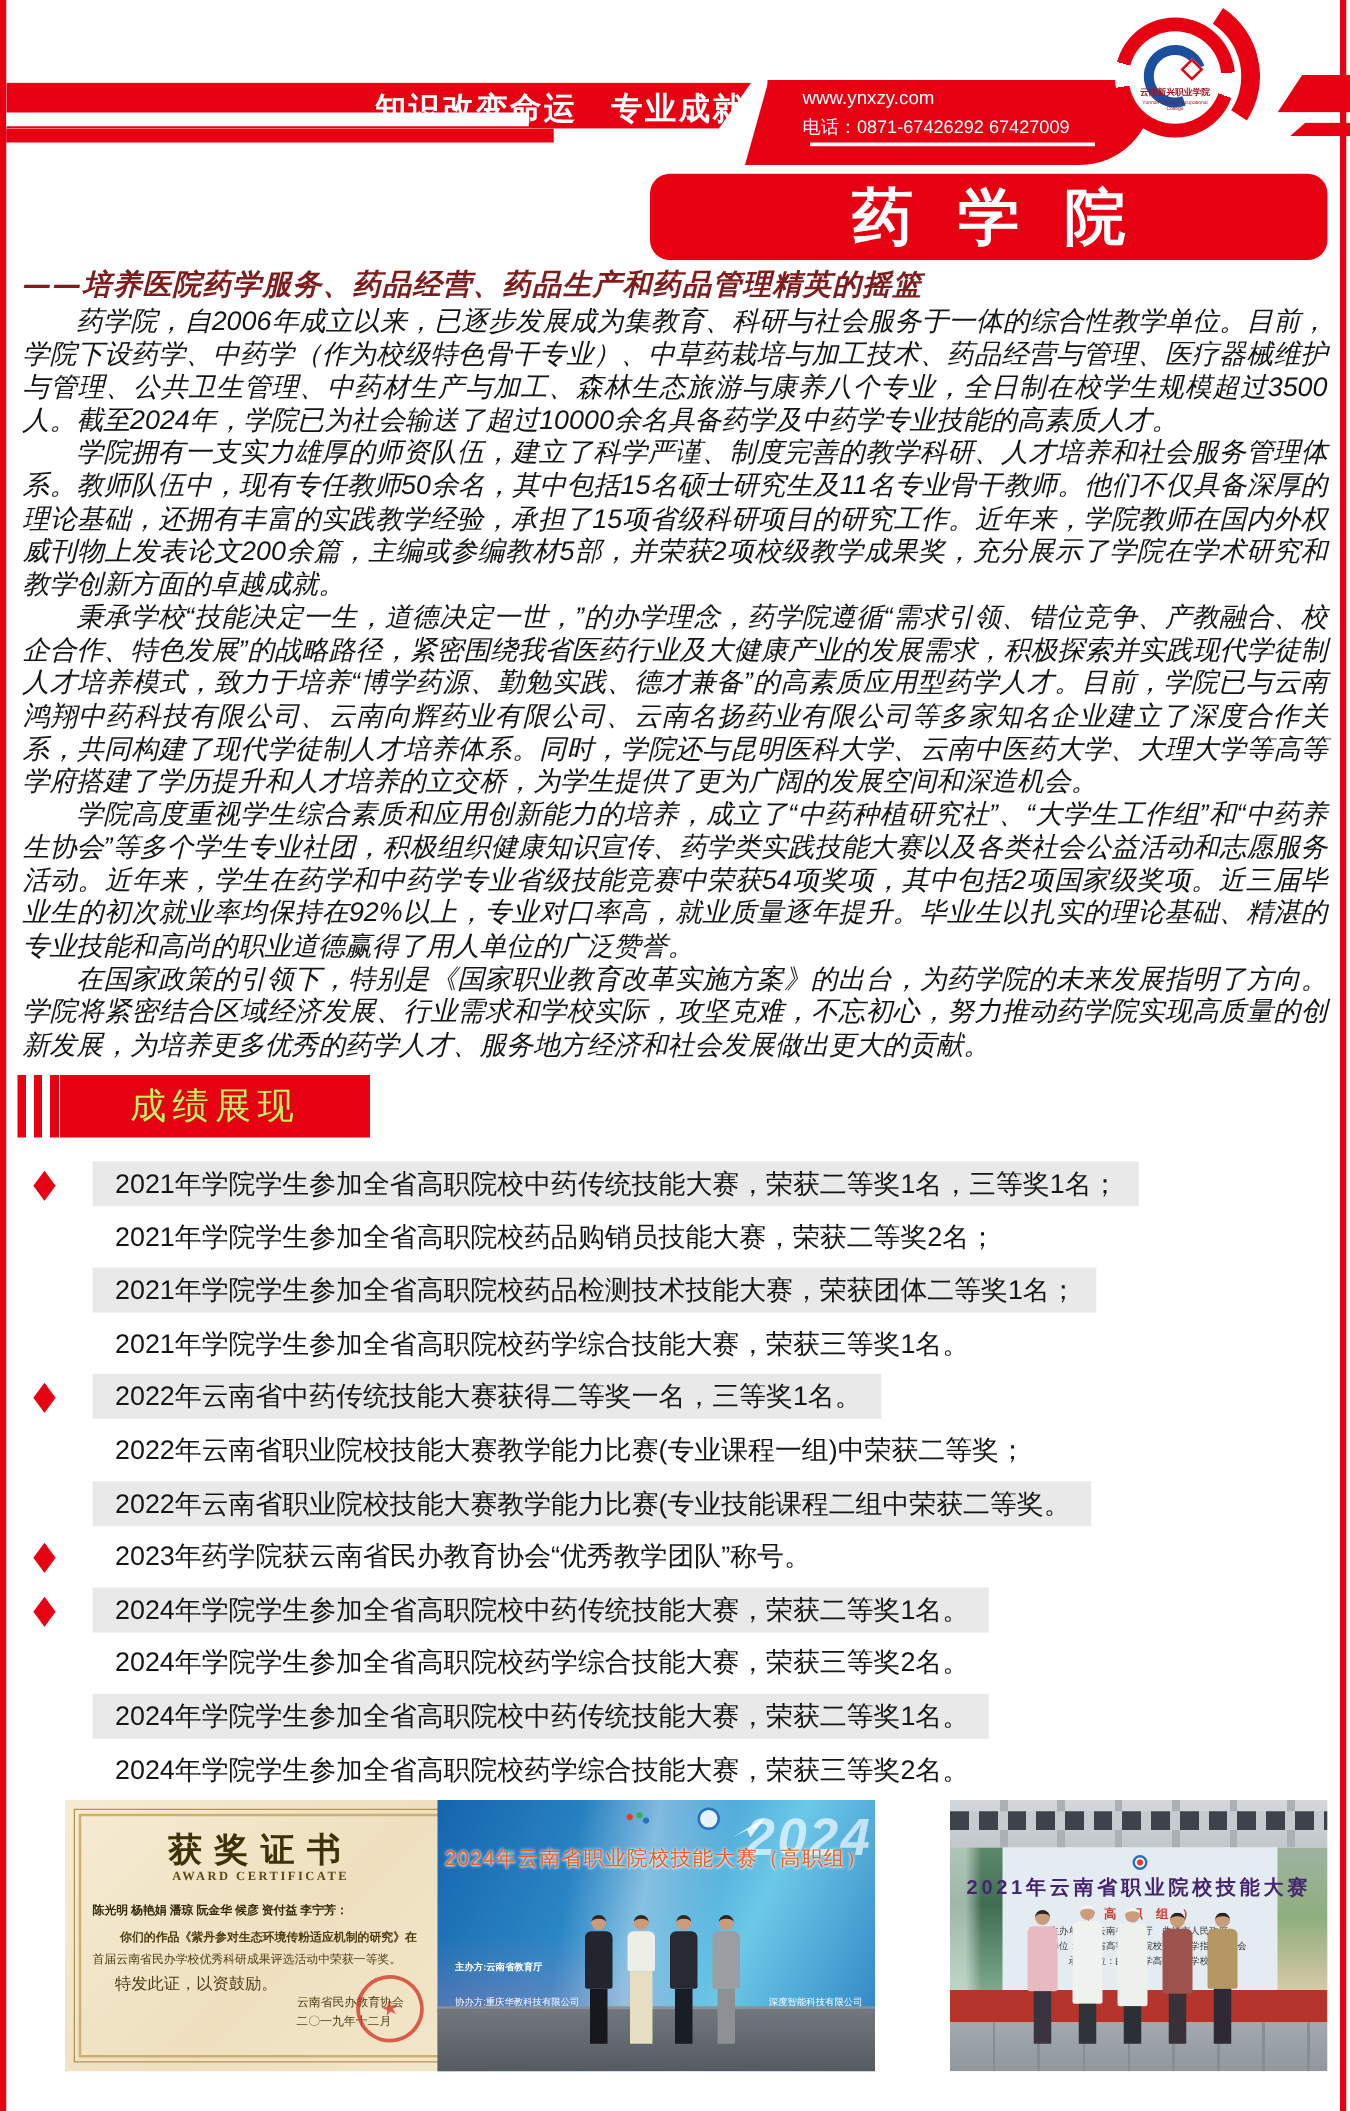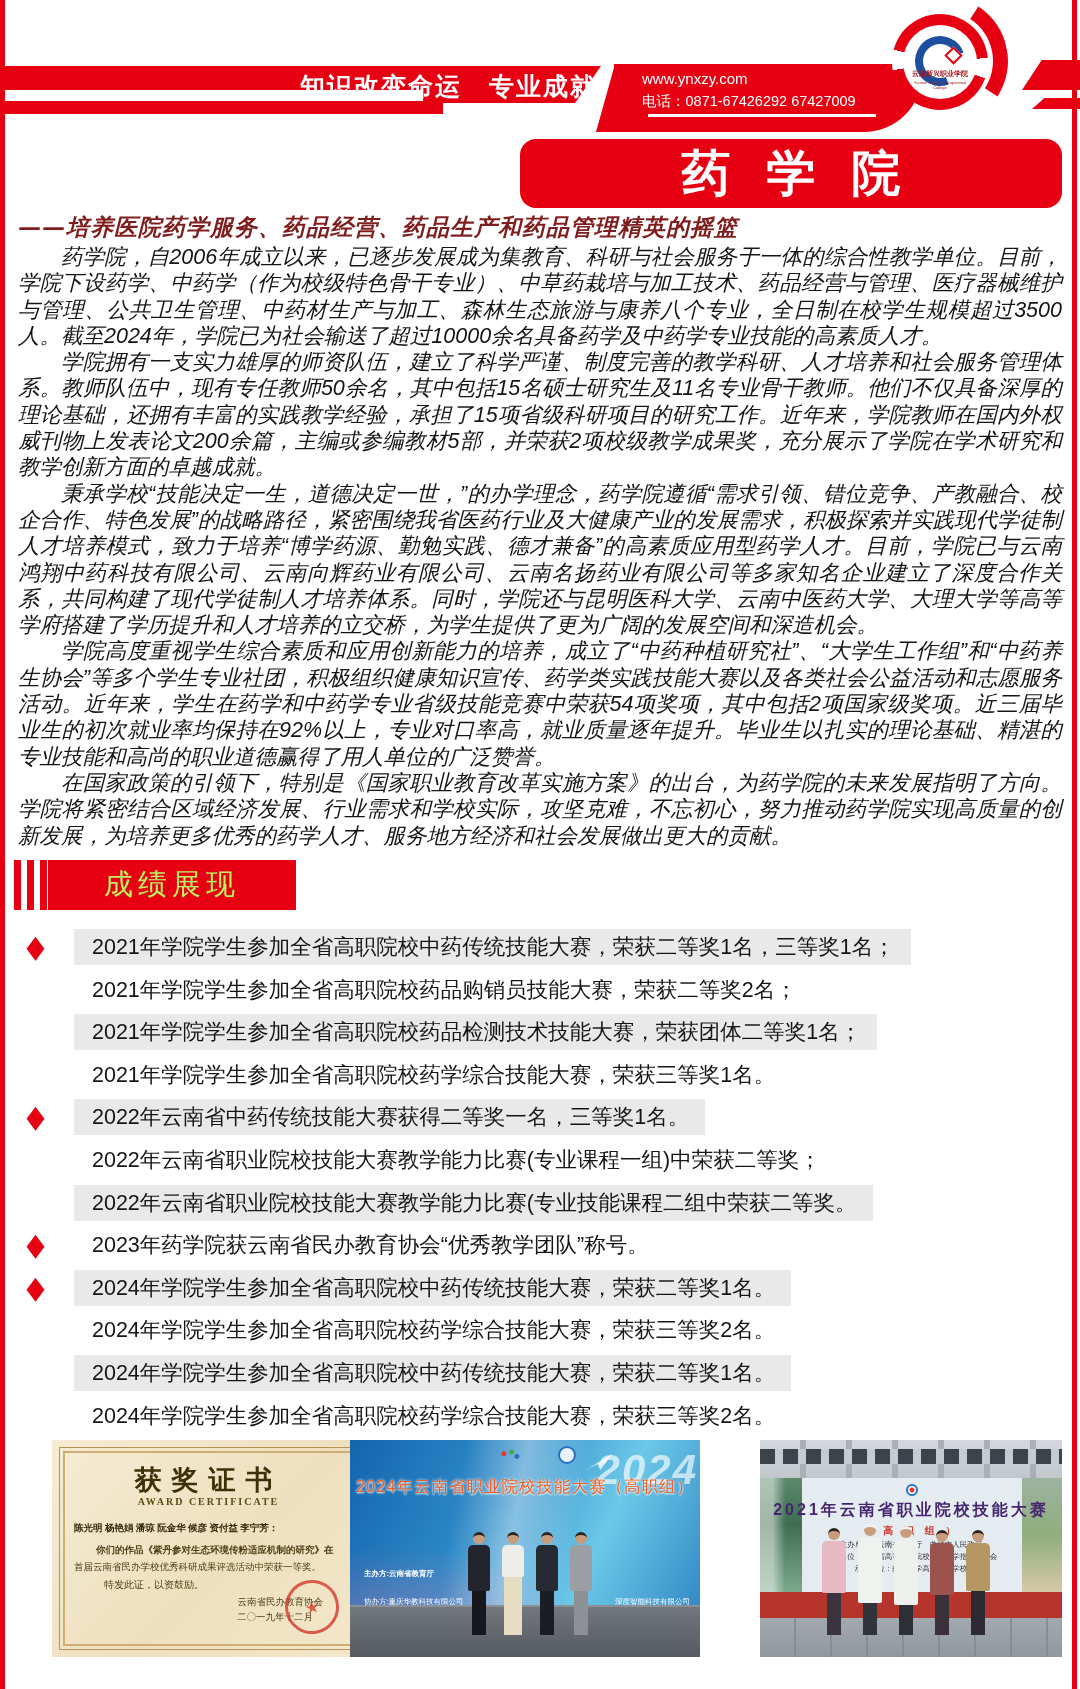--- a/index.html
+++ b/index.html
@@ -78,21 +78,21 @@
   .cert-frame  { position:absolute; inset:7px;  border:1px solid #b69254; }
   .cert-frame2 { position:absolute; inset:11px; border:2px solid #cfae74; }
   .cert { font-family:"Liberation Serif",serif; }
   .cert-title { position:absolute; left:0; top:22px; width:100%; text-align:center;
                 font-size:27px; font-weight:bold; color:#3d3108; letter-spacing:10px; }
   .cert-sub { position:absolute; left:0; top:56px; width:100%; text-align:center;
               font-size:10px; font-weight:bold; color:#5a4a14; letter-spacing:2px; }
   .cert-names { position:absolute; left:22px; top:82px; font-size:9.5px; font-weight:bold; color:#33280a; }
   .cert-l1 { position:absolute; left:44px; top:104px; font-size:9.5px; color:#4c3d12; font-weight:bold; }
   .cert-l2 { position:absolute; left:22px; top:121px; font-size:9.5px; color:#4c3d12; }
-  .cert-l3 { position:absolute; left:52px; top:138px; font-size:10px; color:#4c3d12; }
+  .cert-l3 { position:absolute; left:40px; top:138px; font-size:13px; color:#4c3d12; }
   .cert-issuer { position:absolute; right:42px; top:156px; font-size:9.5px; color:#4c3d12; }
   .cert-date   { position:absolute; right:52px; top:171px; font-size:9.5px; color:#4c3d12; }
   .cert-seal { position:absolute; right:26px; top:140px; width:54px; height:54px; border:3px solid #d6392c;
                border-radius:50%; opacity:.8; color:#d6392c; display:flex; align-items:center; justify-content:center;
                font-size:16px; transform:rotate(-12deg); }
 
   
   #ph2 { background:
       radial-gradient(120% 80% at 12% 85%, rgba(231,120,170,.35), transparent 45%),
       linear-gradient(100deg, rgba(255,255,255,0) 30%, rgba(255,255,255,.38) 46%, rgba(255,255,255,0) 62%),

